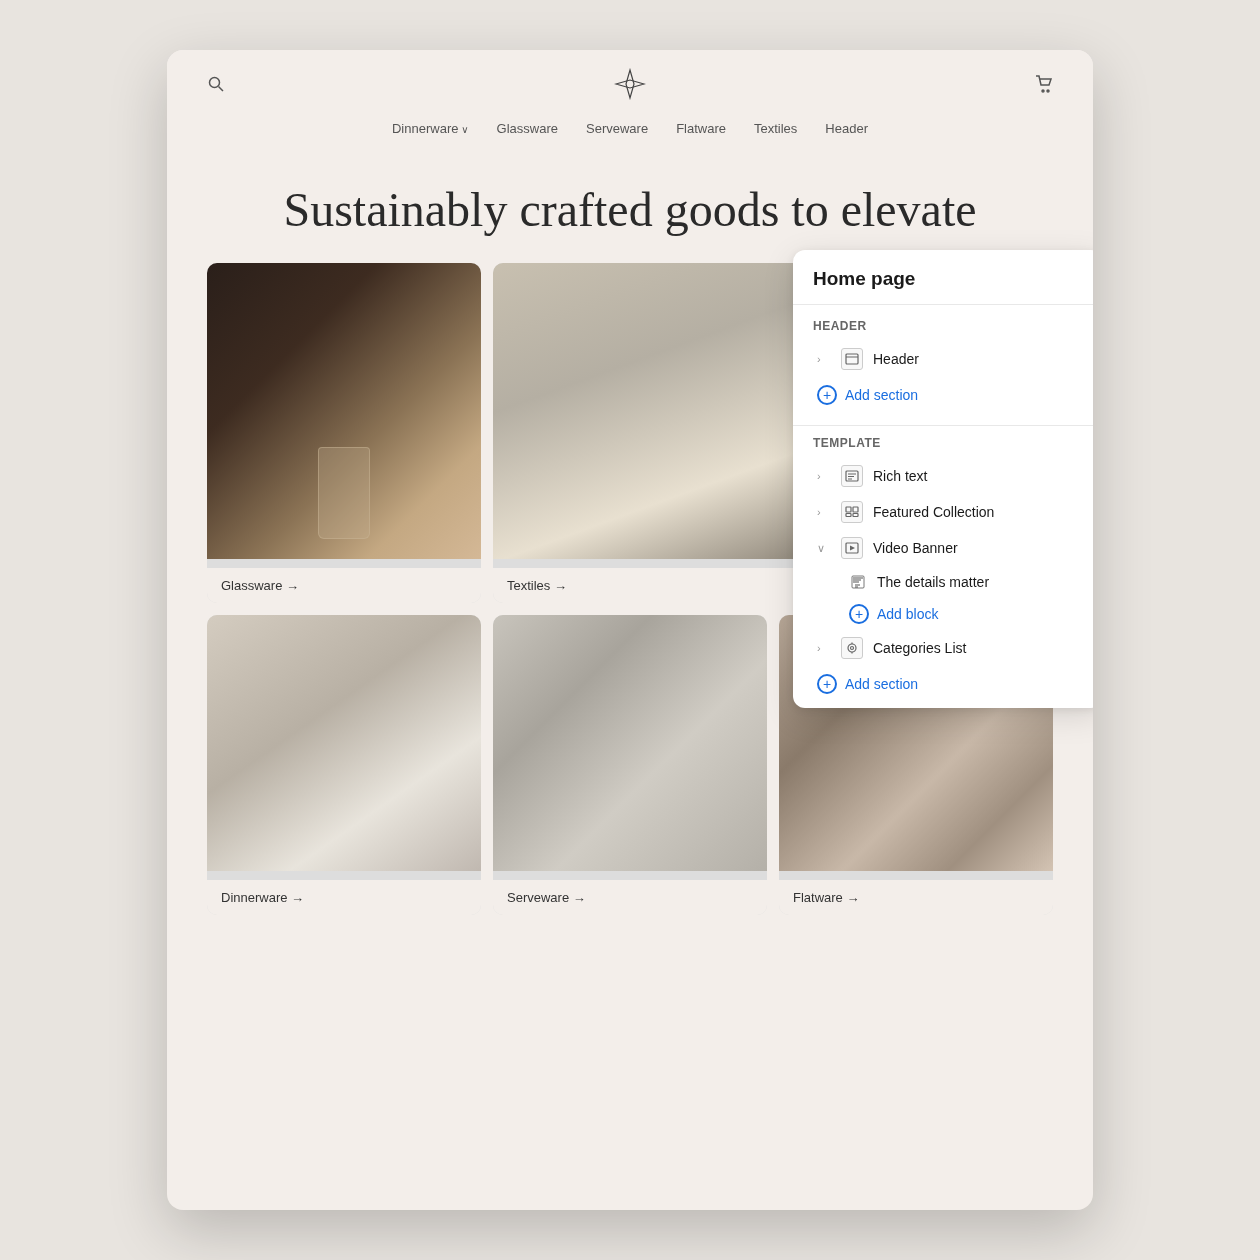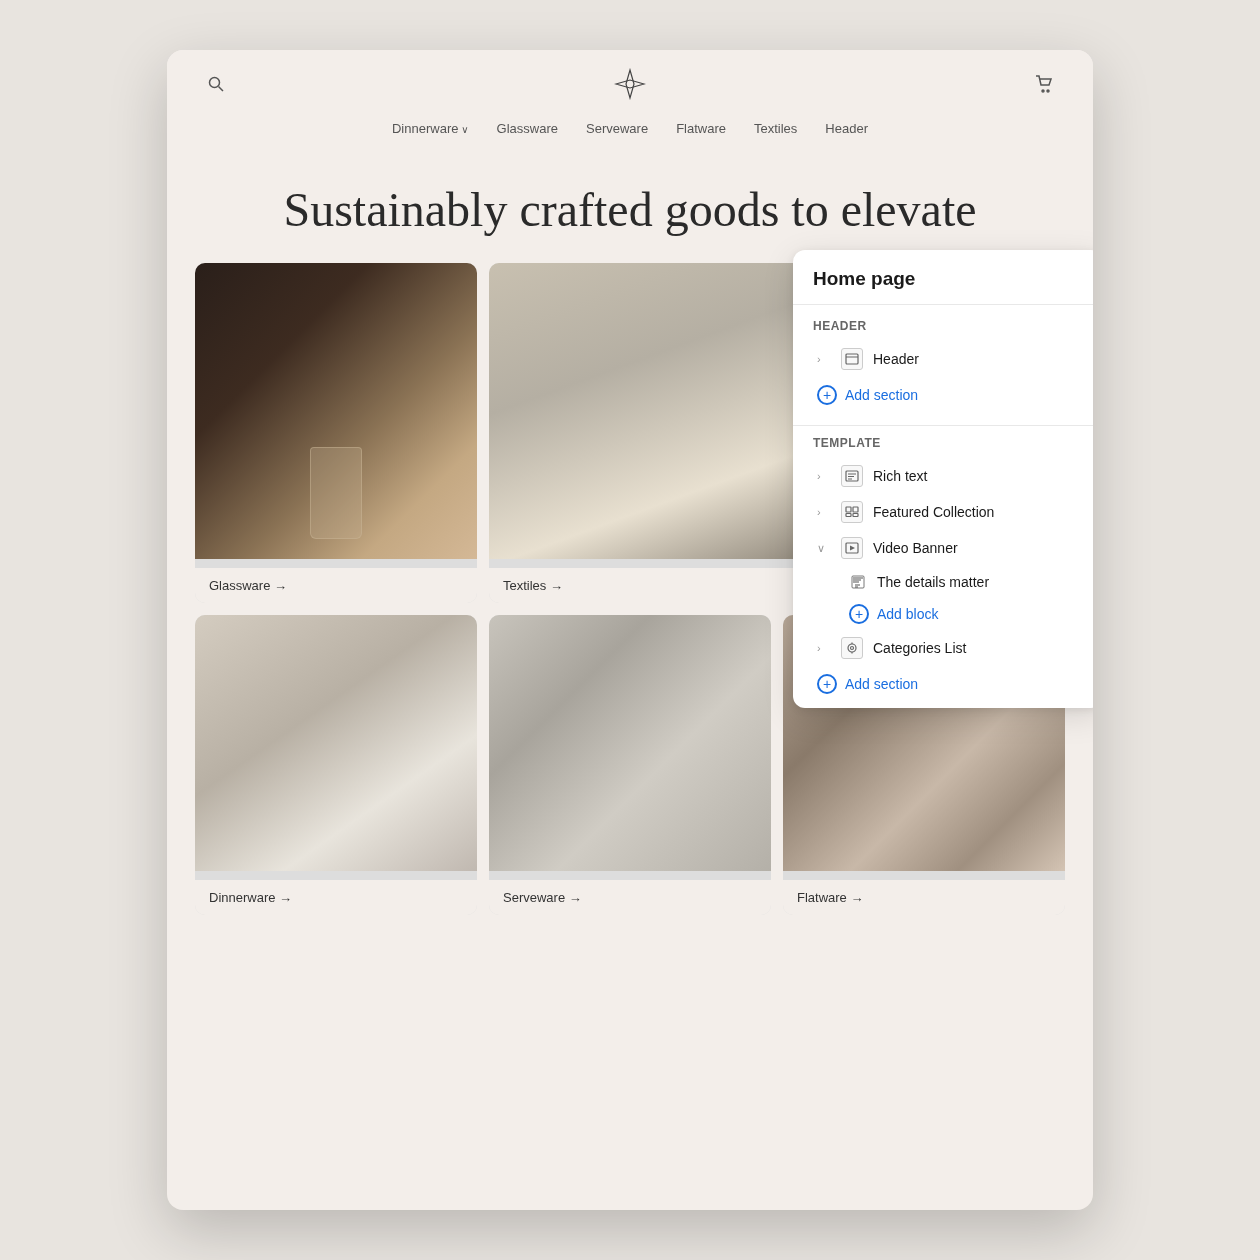--- a/index.html
+++ b/index.html
@@ -77,21 +77,21 @@
       padding: 30px 40px 20px;
       font-family: Georgia, 'Times New Roman', serif;
       font-size: 48px;
       color: #2a2a2a;
       line-height: 1.35;
       font-weight: 400;
     }
 
     
     .product-grid {
-      padding: 0 28px;
+      padding: 0 40px;
       display: grid;
       grid-template-columns: 1fr 1fr 1fr;
       grid-template-rows: 340px 300px;
       gap: 12px;
     }
 
     .product-card {
       border-radius: 10px;
       overflow: hidden;
       background: #ddd;

